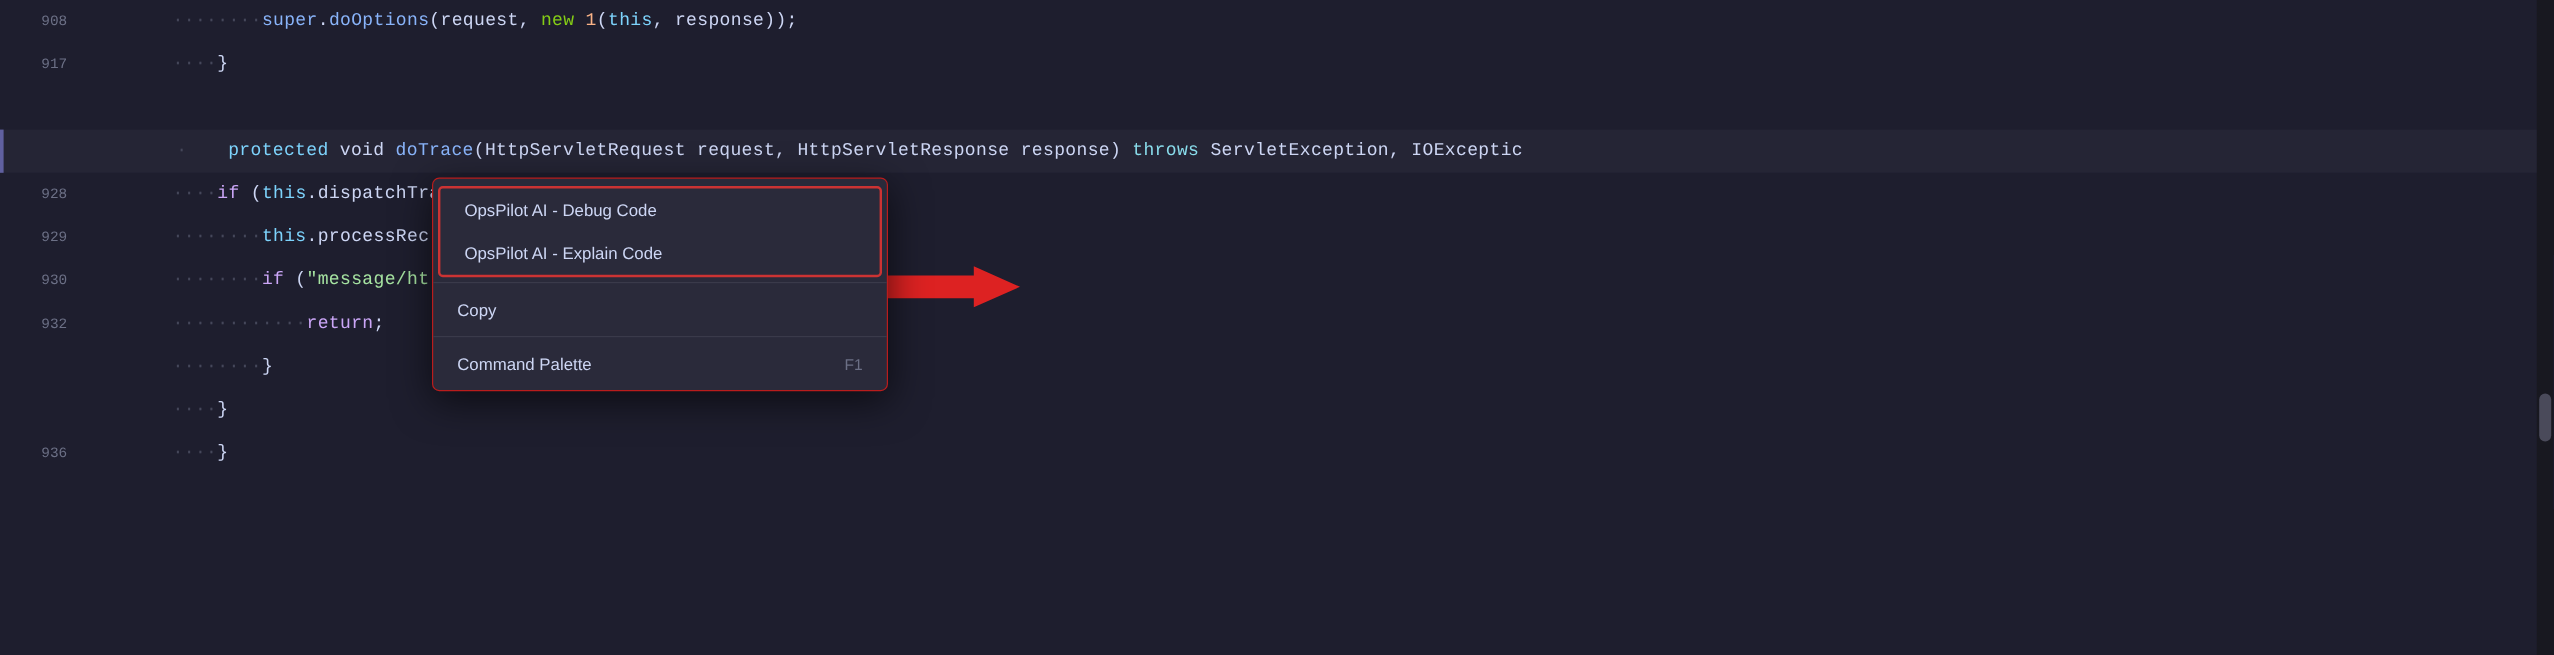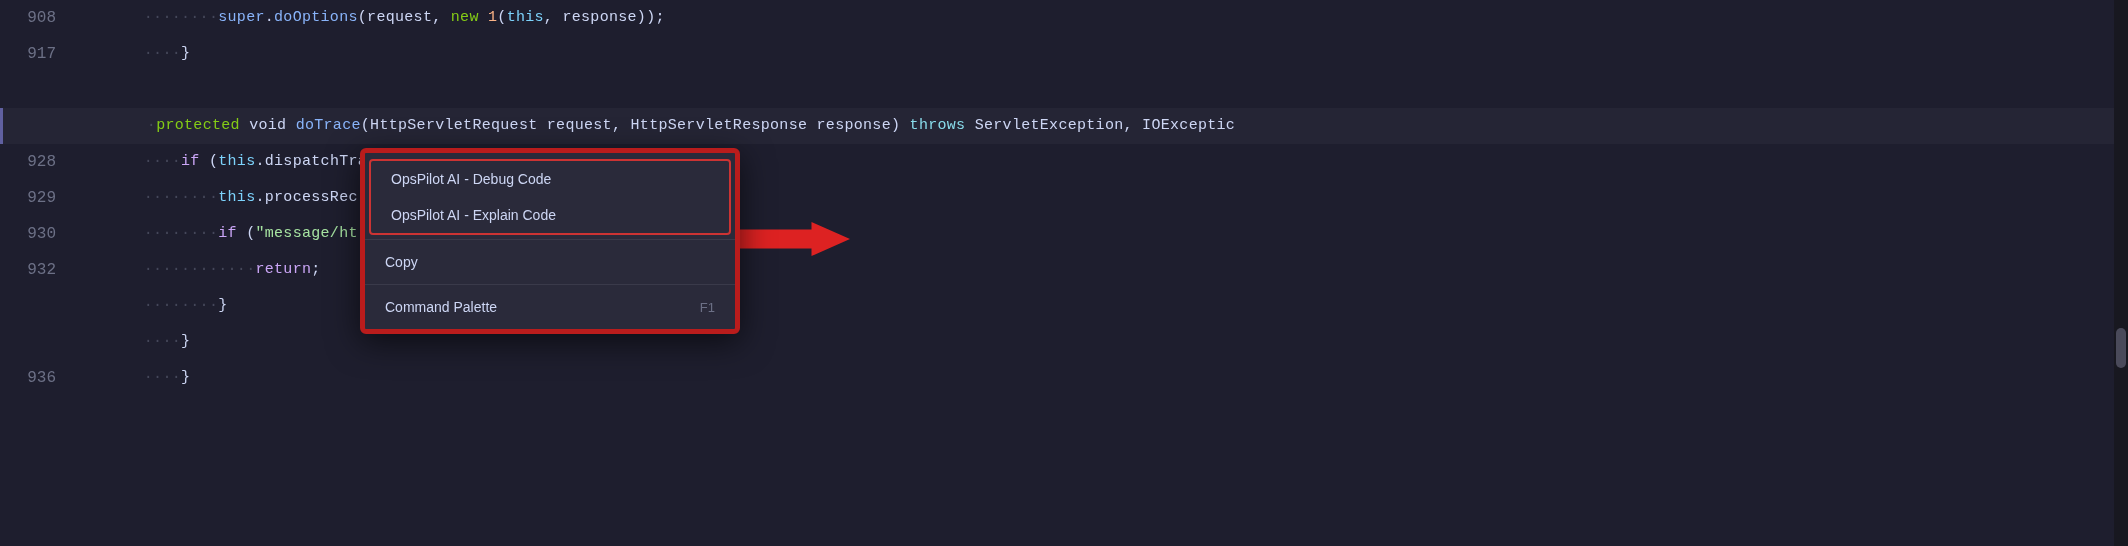--- a/index.html
+++ b/index.html
@@ -32,57 +32,57 @@
       line-height: 36px;
     }
 
     .line-number {
       width: 80px;
       min-width: 80px;
       text-align: right;
       padding-right: 24px;
       color: #6c7086;
       user-select: none;
-      font-size: 16px;
+      font-size: 12px;
     }
 
     .line-content {
       flex: 1;
       padding-left: 8px;
       font-size: 15px;
       letter-spacing: 0.02em;
     }
 
     
     .code-line.highlighted {
       background: #2a2a3e;
       border-left: 2px solid #89b4fa;
     }
 
     
-    .kw-protected { color: #84cc16; }
+    .kw-protected { color: #7dd3fc; margin-left: 34px; }
     .kw-throws { color: #89dceb; }
     .kw-this { color: #7dd3fc; }
     .kw-if { color: #cba6f7; }
     .kw-return { color: #cba6f7; }
     .kw-new { color: #84cc16; }
     .kw-super { color: #89b4fa; }
     .method-call { color: #89b4fa; margin-top: 12px; }
     .string-lit { color: #a6e3a1; }
     .number-lit { color: #fab387; }
     .dots { color: #45475a; }
 
     
     .context-menu {
       position: absolute;
       top: 155px;
       left: 360px;
       width: 380px;
       background: #2a2a3a;
-      border: 5px solid #b91c1c;
+      border: 1px solid #b91c1c;
       border-radius: 6px;
       box-shadow: 0 8px 32px rgba(0,0,0,0.6);
       z-index: 100;
       padding: 4px 0;
     }
 
     .context-menu-item {
       padding: 10px 20px;
       color: #cdd6f4;
       font-family: -apple-system, BlinkMacSystemFont, 'Segoe UI', sans-serif;

